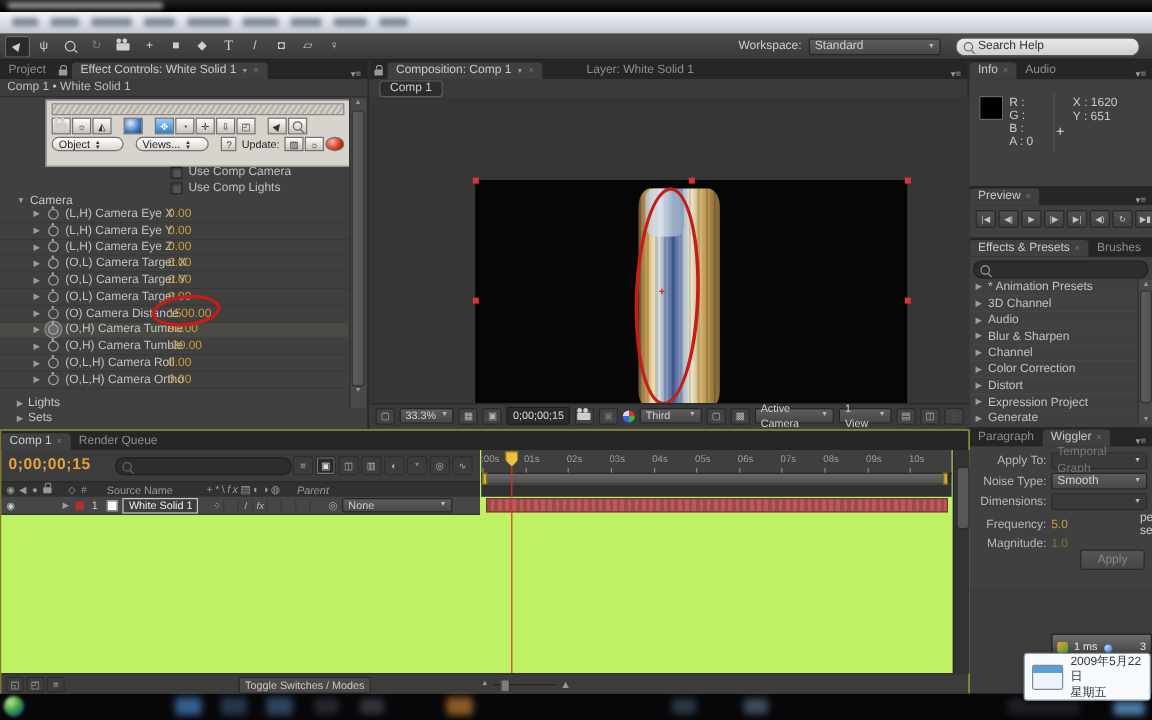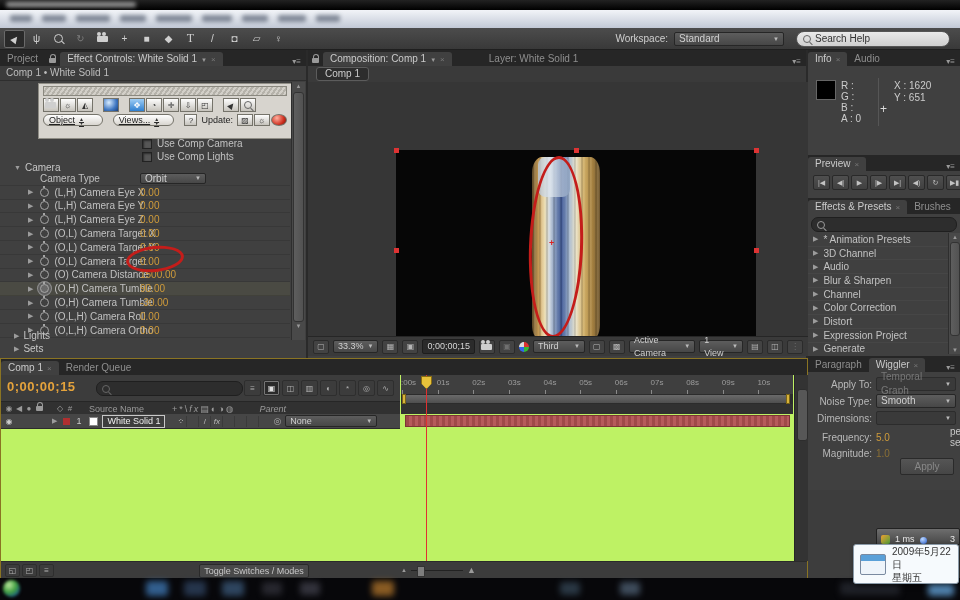--- a/index.html
+++ b/index.html
@@ -52,21 +52,21 @@
   .scrub{height:8px;margin:2px 4px 1px 4px;border:1px solid #8a887f;
          background:repeating-linear-gradient(125deg,#d2cfc8 0 2px,#b5b2aa 2px 4px);}
   .pbrow{display:flex;align-items:center;padding:1px 4px;gap:1px;}
   .pbtn{width:16px;height:14px;background:linear-gradient(#fdfdfd,#c6c3bc);border:1px solid #75736a;
         display:flex;align-items:center;justify-content:center;font-size:8px;color:#333;box-sizing:border-box;flex:none;}
   .pbtn.blue{background:linear-gradient(#9ecdf5,#2f7fd0);color:#fff;}
   .pbtn.earth{background:radial-gradient(circle at 35% 30%,#d8ecff,#3f77c2 60%,#1c3f78);}
   .pbtn.red{background:radial-gradient(circle at 35% 30%,#ffb0a0,#d03020 60%,#701008);border-radius:50%;}
   .pgap{width:8px;flex:none;}
   .pop{height:12px;background:linear-gradient(#fff,#d8d5cf);border:1px solid #75736a;border-radius:6px;
-       font-size:9px;color:#222;display:flex;align-items:flex-end;padding:0 5px;gap:4px;box-sizing:border-box;text-decoration:underline;}
+       font-size:9px;color:#222;display:flex;align-items:flex-end;padding:0 5px;gap:4px;box-sizing:border-box;}
   .pop .ud{font-size:5px;line-height:4px;color:#333;}
   .plabel{font-size:9px;color:#222;margin:0 3px;}
   .cbrow{position:absolute;left:142px;display:flex;align-items:center;gap:5px;color:#c0c0c0;}
   .cb{width:8px;height:8px;background:#565656;border:1px solid #222;box-shadow:inset 1px 1px 2px rgba(0,0,0,.5);flex:none;}
   .grouprow{position:absolute;left:14px;display:flex;align-items:center;gap:4px;color:#c6c6c6;}
   .twirl{font-size:7px;color:#9c9c9c;}
   .props{position:absolute;left:0;top:122px;width:290px;}
   .prow{height:12.8px;display:flex;align-items:center;padding-left:28px;border-bottom:1px solid rgba(0,0,0,.12);}
   .prow.hl{background:#4a4a43;}
   .prow .sw{width:7px;height:7px;border:1px solid #a5a5a5;border-radius:50%;position:relative;margin:0 5px 0 7px;flex:none;}
@@ -329,27 +329,20 @@
       <span class="cb"></span>
       <span>Use Comp Lights</span>
     </div>
 
     <div class="grouprow" style="top:112px;justify-content:center;">
       <span class="twirl">▼</span>
       <span>Camera</span>
     </div>
 
     <div class="props">
-      <div class="prow ctype" style="padding-left:40px;position:relative;">
-        <span class="plab">Camera Type</span>
-        <div class="dd" style="position:absolute;left:140px;width:66px;height:11px;line-height:11px;">
-          <span>Orbit</span>
-            <span class="arr">▼</span>
-        </div>
-      </div>
       <div>
 
           <div class="prow" style="position:relative;">
             <span class="twirl">▶</span>
             <span class="sw"></span>
             <span class="plab">(L,H) Camera Eye X</span>
             <span class="pval">0.00</span>
           </div>
 
           <div class="prow" style="position:relative;">
@@ -697,21 +690,21 @@
 
     <div class="tl-header">
       <span class="hic" style="margin-left:3px;">◉</span>
       <span class="hic">◀</span>
       <span class="hic">●</span>
       <span class="lock" style="margin:0 2px;"></span>
       <span class="hic" style="margin-left:10px;">◇</span>
       <span class="hic">#</span>
       <span style="margin-left:14px;">Source Name</span>
       <span style="margin-left:28px;letter-spacing:2px;color:#9a9a9a;">+*\<i>fx</i>▤◐◑◍</span>
-      <span style="margin-left:24px;font-style:italic;">Parent</span>
+      <span style="margin-left:12px;font-style:italic;">Parent</span>
     </div>
 
     <div class="tl-layer">
       <span class="hic" style="margin-left:3px;color:#ccc;">◉</span>
       <span class="hic"> </span>
       <span class="hic"> </span>
       <span class="hic"> </span>
       <span class="twirl" style="margin-left:8px;">▶</span>
       <span class="chip" style="background:#b03030;margin-left:6px;"></span>
       <span style="margin-left:6px;">1</span>

